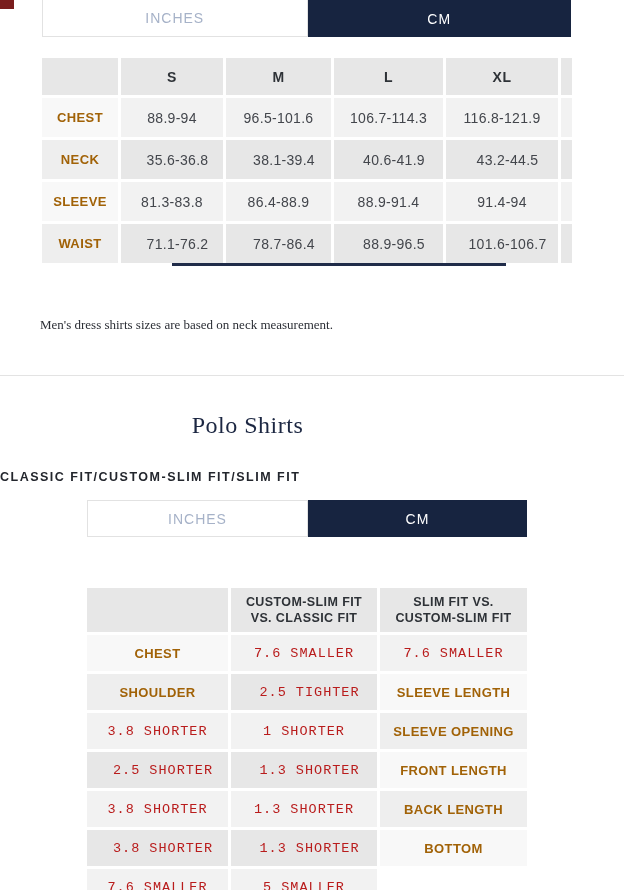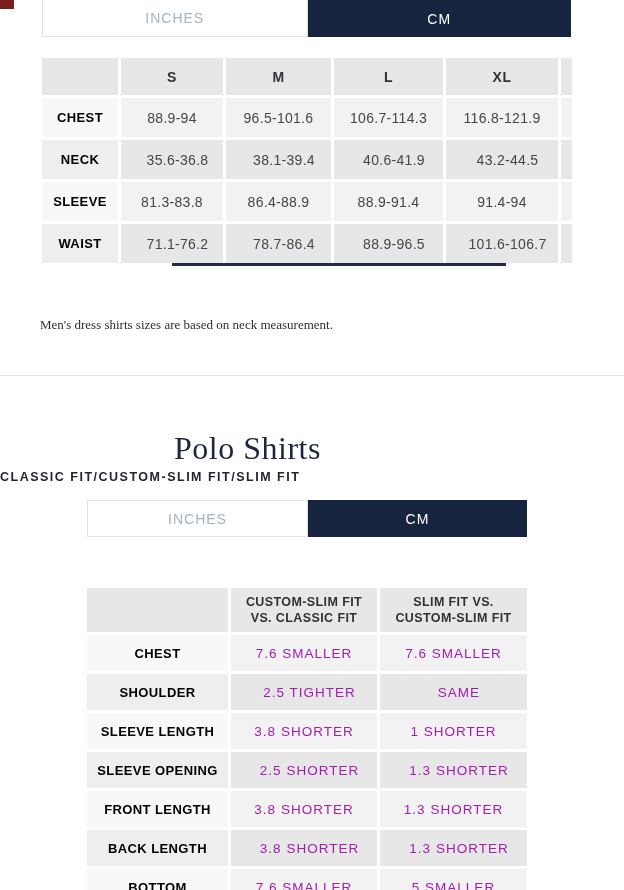--- a/index.html
+++ b/index.html
@@ -41,40 +41,40 @@
   }
   .cell { display: flex; align-items: center; justify-content: center; text-align: center; }
   .c-head  { background: #e7e7e7; }
   .dat-dark  { background: #e7e7e7; padding-left: 11px; }
   .dat-light { background: #f2f2f2; }
   .lab-dark  { background: #eeeeee; }
   .lab-light { background: #f8f8f8; }
 
   .colhead { font-weight: bold; font-size: 14px; color: #2e3237; letter-spacing: 0.5px; }
   .colhead2 { font-weight: bold; font-size: 12.5px; line-height: 1.3; color: #2e3237; letter-spacing: 0.4px; }
-  .rowlab { font-weight: bold; font-size: 13px; color: #000000; letter-spacing: 0.4px; }
+  .rowlab { font-weight: bold; font-size: 13px; color: #a16207; letter-spacing: 0.4px; }
   .val { font-size: 14px; color: #43464c; letter-spacing: 0.3px; }
-  .val2 { font-size: 13.5px; color: #a21caf; letter-spacing: 1px; }
+  .val2 { font-size: 13.5px; color: #b91c1c; letter-spacing: 1px; font-family: Liberation Mono, monospace; }
 
   
   .hscroll { position: absolute; left: 172px; top: 263px; width: 334px; height: 3px; background: #202c49; cursor: pointer; }
 
   
   .note { position: absolute; left: 40px; font-size: 13px; color: #2b2e35; }
   .note1 { top: 292px; }
   .note2 { top: 317px; font-family: Liberation Serif, serif; }
 
   
   .divider { position: absolute; left: 0; top: 375px; width: 624px; height: 1px; background: #e3e3e3; }
 
   
   .section-title {
     position: absolute; left: 0; top: 412px; width: 495px; text-align: center;
     font-family: "Liberation Serif", serif; font-weight: 400;
-    font-size: 32px; color: #1c2742; letter-spacing: 0.5px; margin-top: 18px;
+    font-size: 24px; color: #1c2742; letter-spacing: 0.5px;
   }
   .section-subtitle {
     position: absolute; left: 0; top: 470px; width: 624px; text-align: left;
     font-size: 12.5px; font-weight: bold; letter-spacing: 1.5px; color: #23262d;
   }
 </style>
 </head>
 <body>
 
 <div class="page">
@@ -149,21 +149,20 @@
       <span><span>SLIM FIT VS.</span><br>
       <span>CUSTOM-SLIM FIT</span></span>
     </div>
 
     <div class="cell lab-light rowlab">CHEST</div>
     <div class="cell dat-light val2">7.6 SMALLER</div>
     <div class="cell dat-light val2">7.6 SMALLER</div>
 
     <div class="cell lab-dark rowlab">SHOULDER</div>
     <div class="cell dat-dark val2">2.5 TIGHTER</div>
-    <div class="cell dat-dark val2">SAME</div>
 
     <div class="cell lab-light rowlab">SLEEVE LENGTH</div>
     <div class="cell dat-light val2">3.8 SHORTER</div>
     <div class="cell dat-light val2">1 SHORTER</div>
 
     <div class="cell lab-dark rowlab">SLEEVE OPENING</div>
     <div class="cell dat-dark val2">2.5 SHORTER</div>
     <div class="cell dat-dark val2">1.3 SHORTER</div>
 
     <div class="cell lab-light rowlab">FRONT LENGTH</div>

